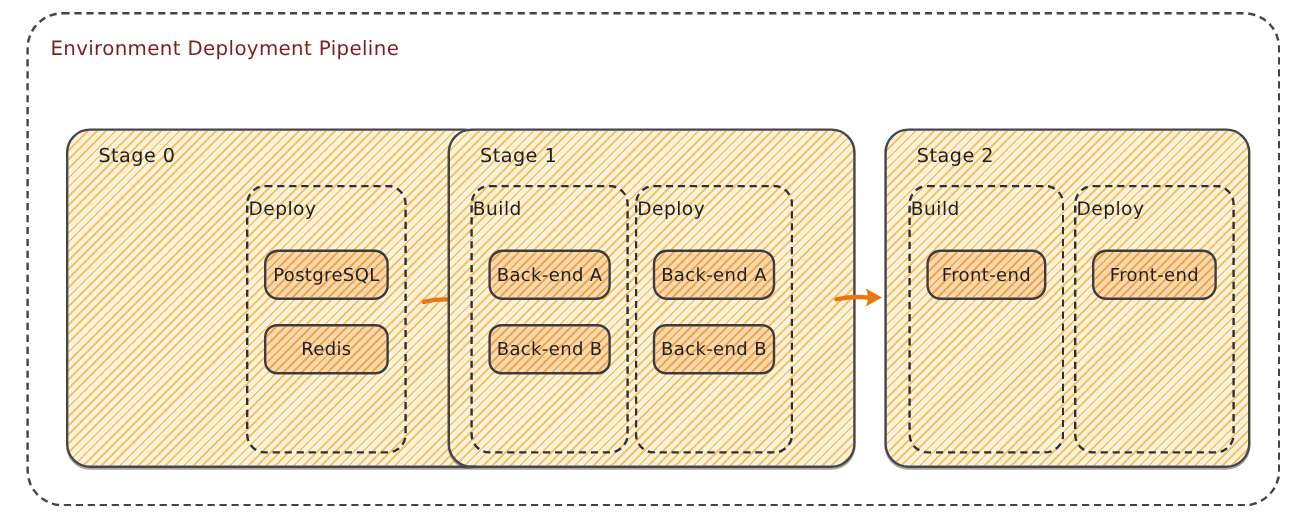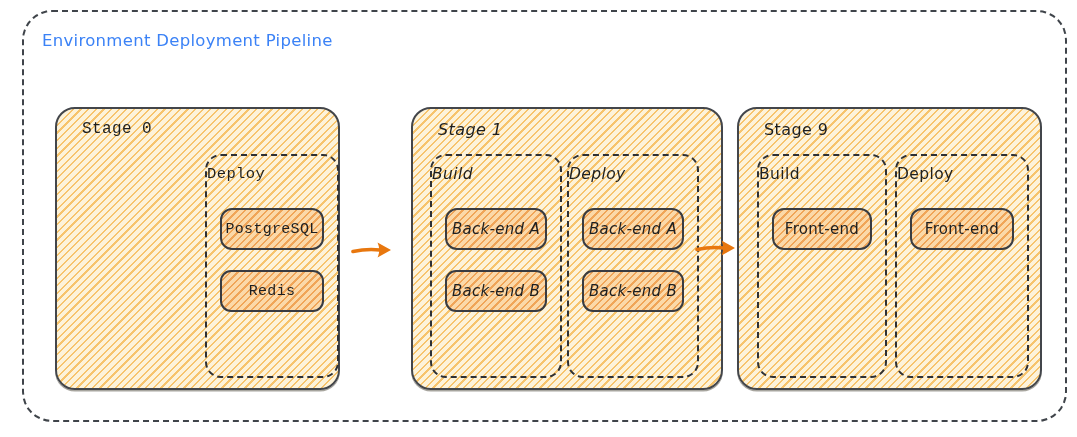--- a/index.html
+++ b/index.html
@@ -6,21 +6,21 @@
   .canvas{
     position:relative;width:1077px;height:437px;background:#ffffff;overflow:hidden;
     font-family:"DejaVu Sans","Liberation Sans",sans-serif;color:#1d1f21;
   }
   .outer{
     position:absolute;left:22px;top:10px;width:1041px;height:408px;
     border:2.5px dashed #3f444a;border-radius:30px;background:transparent;
   }
   .title{
     position:absolute;left:42px;top:31px;font-size:16.5px;letter-spacing:.3px;
-    color:#3b82f6;white-space:nowrap;
+    color:#7f1d1d;white-space:nowrap;
   }
   .stage{
     position:absolute;top:107px;height:283px;box-sizing:border-box;
     border:2.3px solid #43464b;border-radius:20px;
     background:repeating-linear-gradient(135deg,#f7c46d 0px,#f7c46d 1.6px,#fdf3da 1.6px,#fdf3da 5.4px);
     box-shadow:0 1.5px 0 rgba(60,55,40,.45);
   }
   .stage-label{
     position:absolute;left:25px;top:11px;font-size:16px;letter-spacing:.4px;white-space:nowrap;
   }
@@ -45,55 +45,55 @@
 </style>
 </head>
 <body>
 
 <div class="canvas">
 
   <div class="outer"></div>
 
   <div class="title">Environment Deployment Pipeline</div>
 
-  <section class="stage" style="left:55px;width:285px;font-family:Liberation Mono, monospace;">
+  <section class="stage" style="left:55px;width:352px;">
     <div class="stage-label">Stage 0</div>
     <div class="group" style="left:148px;width:134px;">
       <div class="group-label">Deploy</div>
       <div class="item pos-a">PostgreSQL</div>
       <div class="item pos-b">Redis</div>
     </div>
   </section>
 
   <svg class="arrow" style="left:351px;top:239px;" viewBox="0 0 42 22" aria-hidden="true">
     <path d="M2 12.5 Q 16 9.5 29 11" stroke="#e8770e" stroke-width="3.6" stroke-linecap="round" fill="none"></path>
     <path d="M26.5 3.5 L40 11 L26.5 18.5 Q 30 11 26.5 3.5 Z" fill="#e8770e"></path>
   </svg>
 
-  <section class="stage" style="left:411px;width:312px;font-style:italic;">
+  <section class="stage" style="left:373px;width:340px;">
     <div class="stage-label">Stage 1</div>
     <div class="group" style="left:17px;width:132px;">
       <div class="group-label">Build</div>
       <div class="item pos-a">Back-end A</div>
       <div class="item pos-b">Back-end B</div>
     </div>
     <div class="group" style="left:154px;width:132px;">
       <div class="group-label">Deploy</div>
       <div class="item pos-a">Back-end A</div>
       <div class="item pos-b">Back-end B</div>
     </div>
   </section>
 
   <svg class="arrow" style="left:695px;top:237px;" viewBox="0 0 42 22" aria-hidden="true">
     <path d="M2 12.5 Q 16 9.5 29 11" stroke="#e8770e" stroke-width="3.6" stroke-linecap="round" fill="none"></path>
     <path d="M26.5 3.5 L40 11 L26.5 18.5 Q 30 11 26.5 3.5 Z" fill="#e8770e"></path>
   </svg>
 
   <section class="stage" style="left:737px;width:305px;">
-    <div class="stage-label">Stage 9</div>
+    <div class="stage-label">Stage 2</div>
     <div class="group" style="left:18px;width:130px;">
       <div class="group-label">Build</div>
       <div class="item pos-a">Front-end</div>
     </div>
     <div class="group" style="left:156px;width:134px;">
       <div class="group-label">Deploy</div>
       <div class="item pos-a">Front-end</div>
     </div>
   </section>
 

